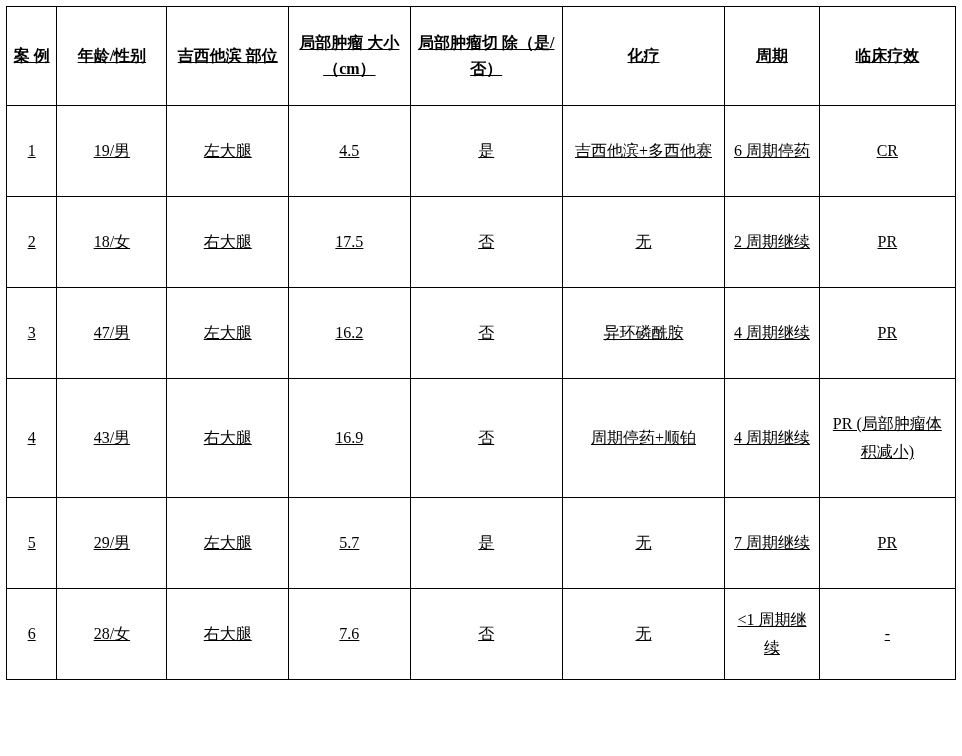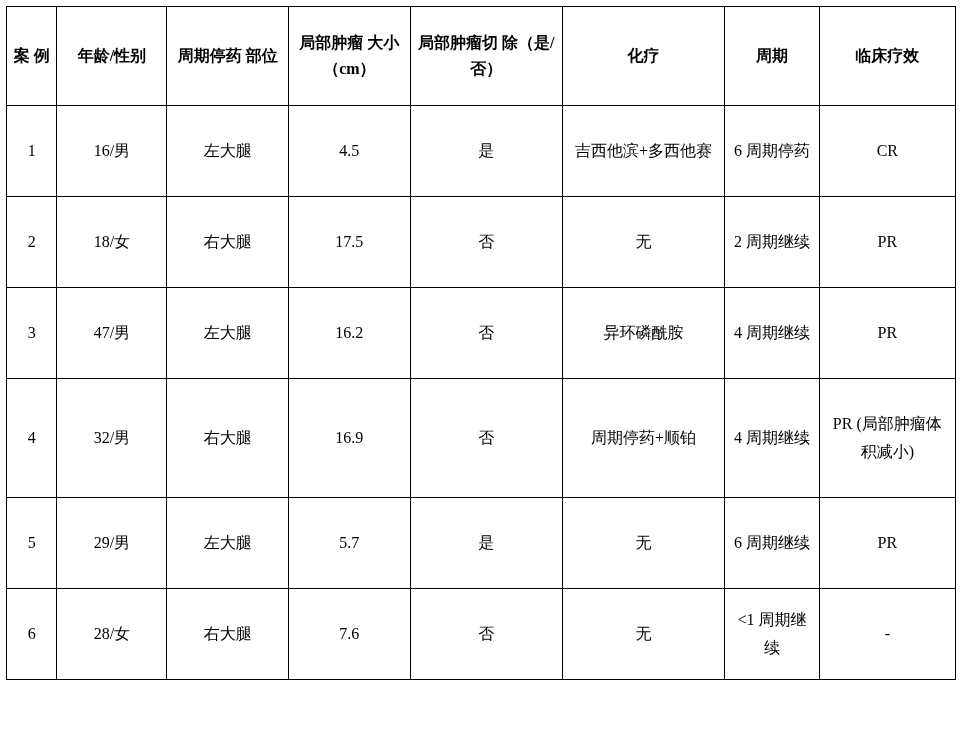--- a/index.html
+++ b/index.html
@@ -16,20 +16,21 @@
   .sheet {
     width: 962px;
     height: 756px;
     box-sizing: border-box;
     padding: 6px 6px 0 6px;
   }
   table.data-table {
     border-collapse: collapse;
     width: 950px;
     table-layout: fixed;
+    text-decoration: underline;
   }
   table.data-table th,
   table.data-table td {
     border: 1px solid #000000;
     text-align: center;
     vertical-align: middle;
     font-size: 16px;
     line-height: 1.75;
     padding: 4px 6px;
     word-wrap: break-word;
@@ -66,32 +67,32 @@
         <col class="c3">
       <col class="c4">
         <col class="c5">
         <col class="c6">
         <col class="c7">
     </colgroup>
     <thead>
       <tr class="head-row">
         <th>案 例</th>
         <th>年龄/性别</th>
-        <th>周期停药 部位</th>
+        <th>吉西他滨 部位</th>
         <th>局部肿瘤 大小（cm）</th>
         <th>局部肿瘤切 除（是/否）</th>
         <th>化疗</th>
         <th>周期</th>
         <th>临床疗效</th>
       </tr>
     </thead>
     <tbody>
       <tr class="body-row">
         <td>1</td>
-        <td>16/男</td>
+        <td>19/男</td>
         <td>左大腿</td>
         <td>4.5</td>
         <td>是</td>
         <td>吉西他滨+多西他赛</td>
         <td>6 周期停药</td>
         <td>CR</td>
       </tr>
       <tr class="body-row">
         <td>2</td>
         <td>18/女</td>
@@ -107,36 +108,36 @@
         <td>47/男</td>
         <td>左大腿</td>
         <td>16.2</td>
         <td>否</td>
         <td>异环磷酰胺</td>
         <td>4 周期继续</td>
         <td>PR</td>
       </tr>
       <tr class="tall">
         <td>4</td>
-        <td>32/男</td>
+        <td>43/男</td>
         <td>右大腿</td>
         <td>16.9</td>
         <td>否</td>
         <td>周期停药+顺铂</td>
         <td>4 周期继续</td>
         <td>PR (局部肿瘤体积减小)</td>
       </tr>
       <tr class="body-row">
         <td>5</td>
         <td>29/男</td>
         <td>左大腿</td>
         <td>5.7</td>
         <td>是</td>
         <td>无</td>
-        <td>6 周期继续</td>
+        <td>7 周期继续</td>
         <td>PR</td>
       </tr>
       <tr class="body-row">
         <td>6</td>
         <td>28/女</td>
         <td>右大腿</td>
         <td>7.6</td>
         <td>否</td>
         <td>无</td>
         <td>&lt;1 周期继续</td>

